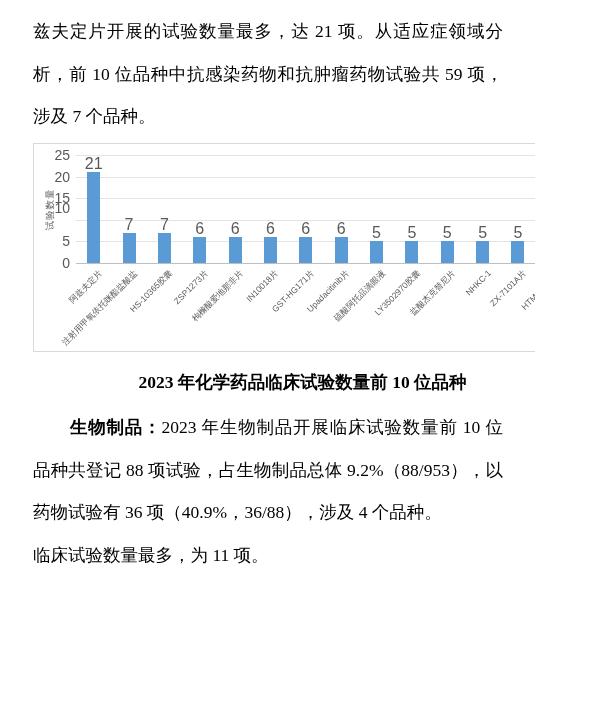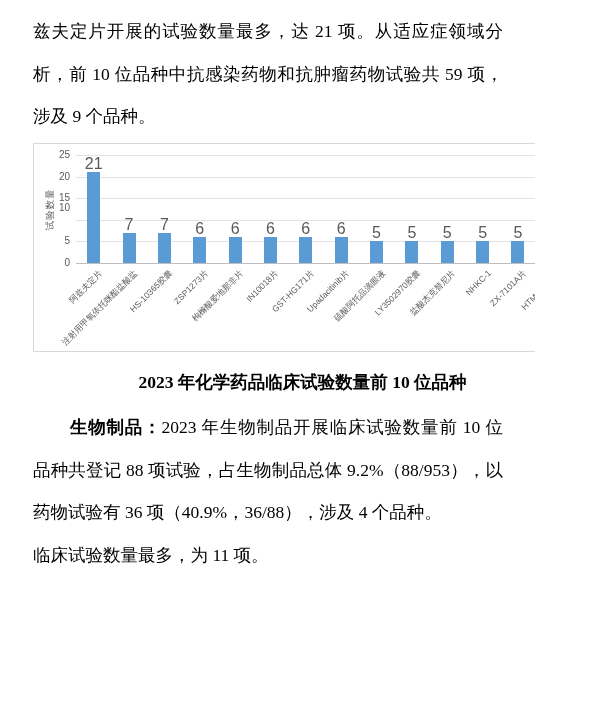--- a/index.html
+++ b/index.html
@@ -32,21 +32,21 @@
   
   #chart {
     position:absolute; left:33px; top:143px; width:545px; height:209px;
     border:1px solid #d9d9d9; background:#fff;
     font-family:"Liberation Sans", sans-serif;
   }
   .gridline { position:absolute; left:42px; width:495px; height:1px; background:#e4e4e4; }
   .xaxis    { position:absolute; left:42px; width:495px; height:1px; background:#bfbfbf; }
   .ytick {
     position:absolute; left:0; width:36px; text-align:right;
-    font-size:10px; line-height:12px; color:#595959;
+    font-size:14px; line-height:12px; color:#595959;
   }
   #ytitle {
     position:absolute; left:-24px; top:59px; width:80px; text-align:center;
     font-size:9.5px; color:#595959; transform:rotate(-90deg); letter-spacing:1px;
   }
   .bar { position:absolute; width:13px; }
   .bar-value {
     position:absolute; width:30px; text-align:center;
     font-size:16px; line-height:12px; color:#595959;
   }
@@ -57,21 +57,21 @@
   }
 </style>
 </head>
 <body>
 
 <div class="page">
 
   <div id="para1" class="para">
     <div class="textline">兹夫定片开展的试验数量最多，达 21 项。从适应症领域分</div>
     <div class="textline">析，前 10 位品种中抗感染药物和抗肿瘤药物试验共 59 项，</div>
-    <div class="textline lastline">涉及 9 个品种。</div>
+    <div class="textline lastline">涉及 7 个品种。</div>
   </div>
 
   <div id="chart">
     <div id="ytitle">试验数量</div>
   <div class="ytick" style="top: 113px;">0</div>
       <div class="gridline" style="top: 97.4px;"></div>
       <div class="ytick" style="top: 91.4px;">5</div>
       <div class="gridline" style="top: 75.8px;"></div>
       <div class="ytick" style="top: 58px;">10</div>
       <div class="gridline" style="top: 54.2px;"></div>

